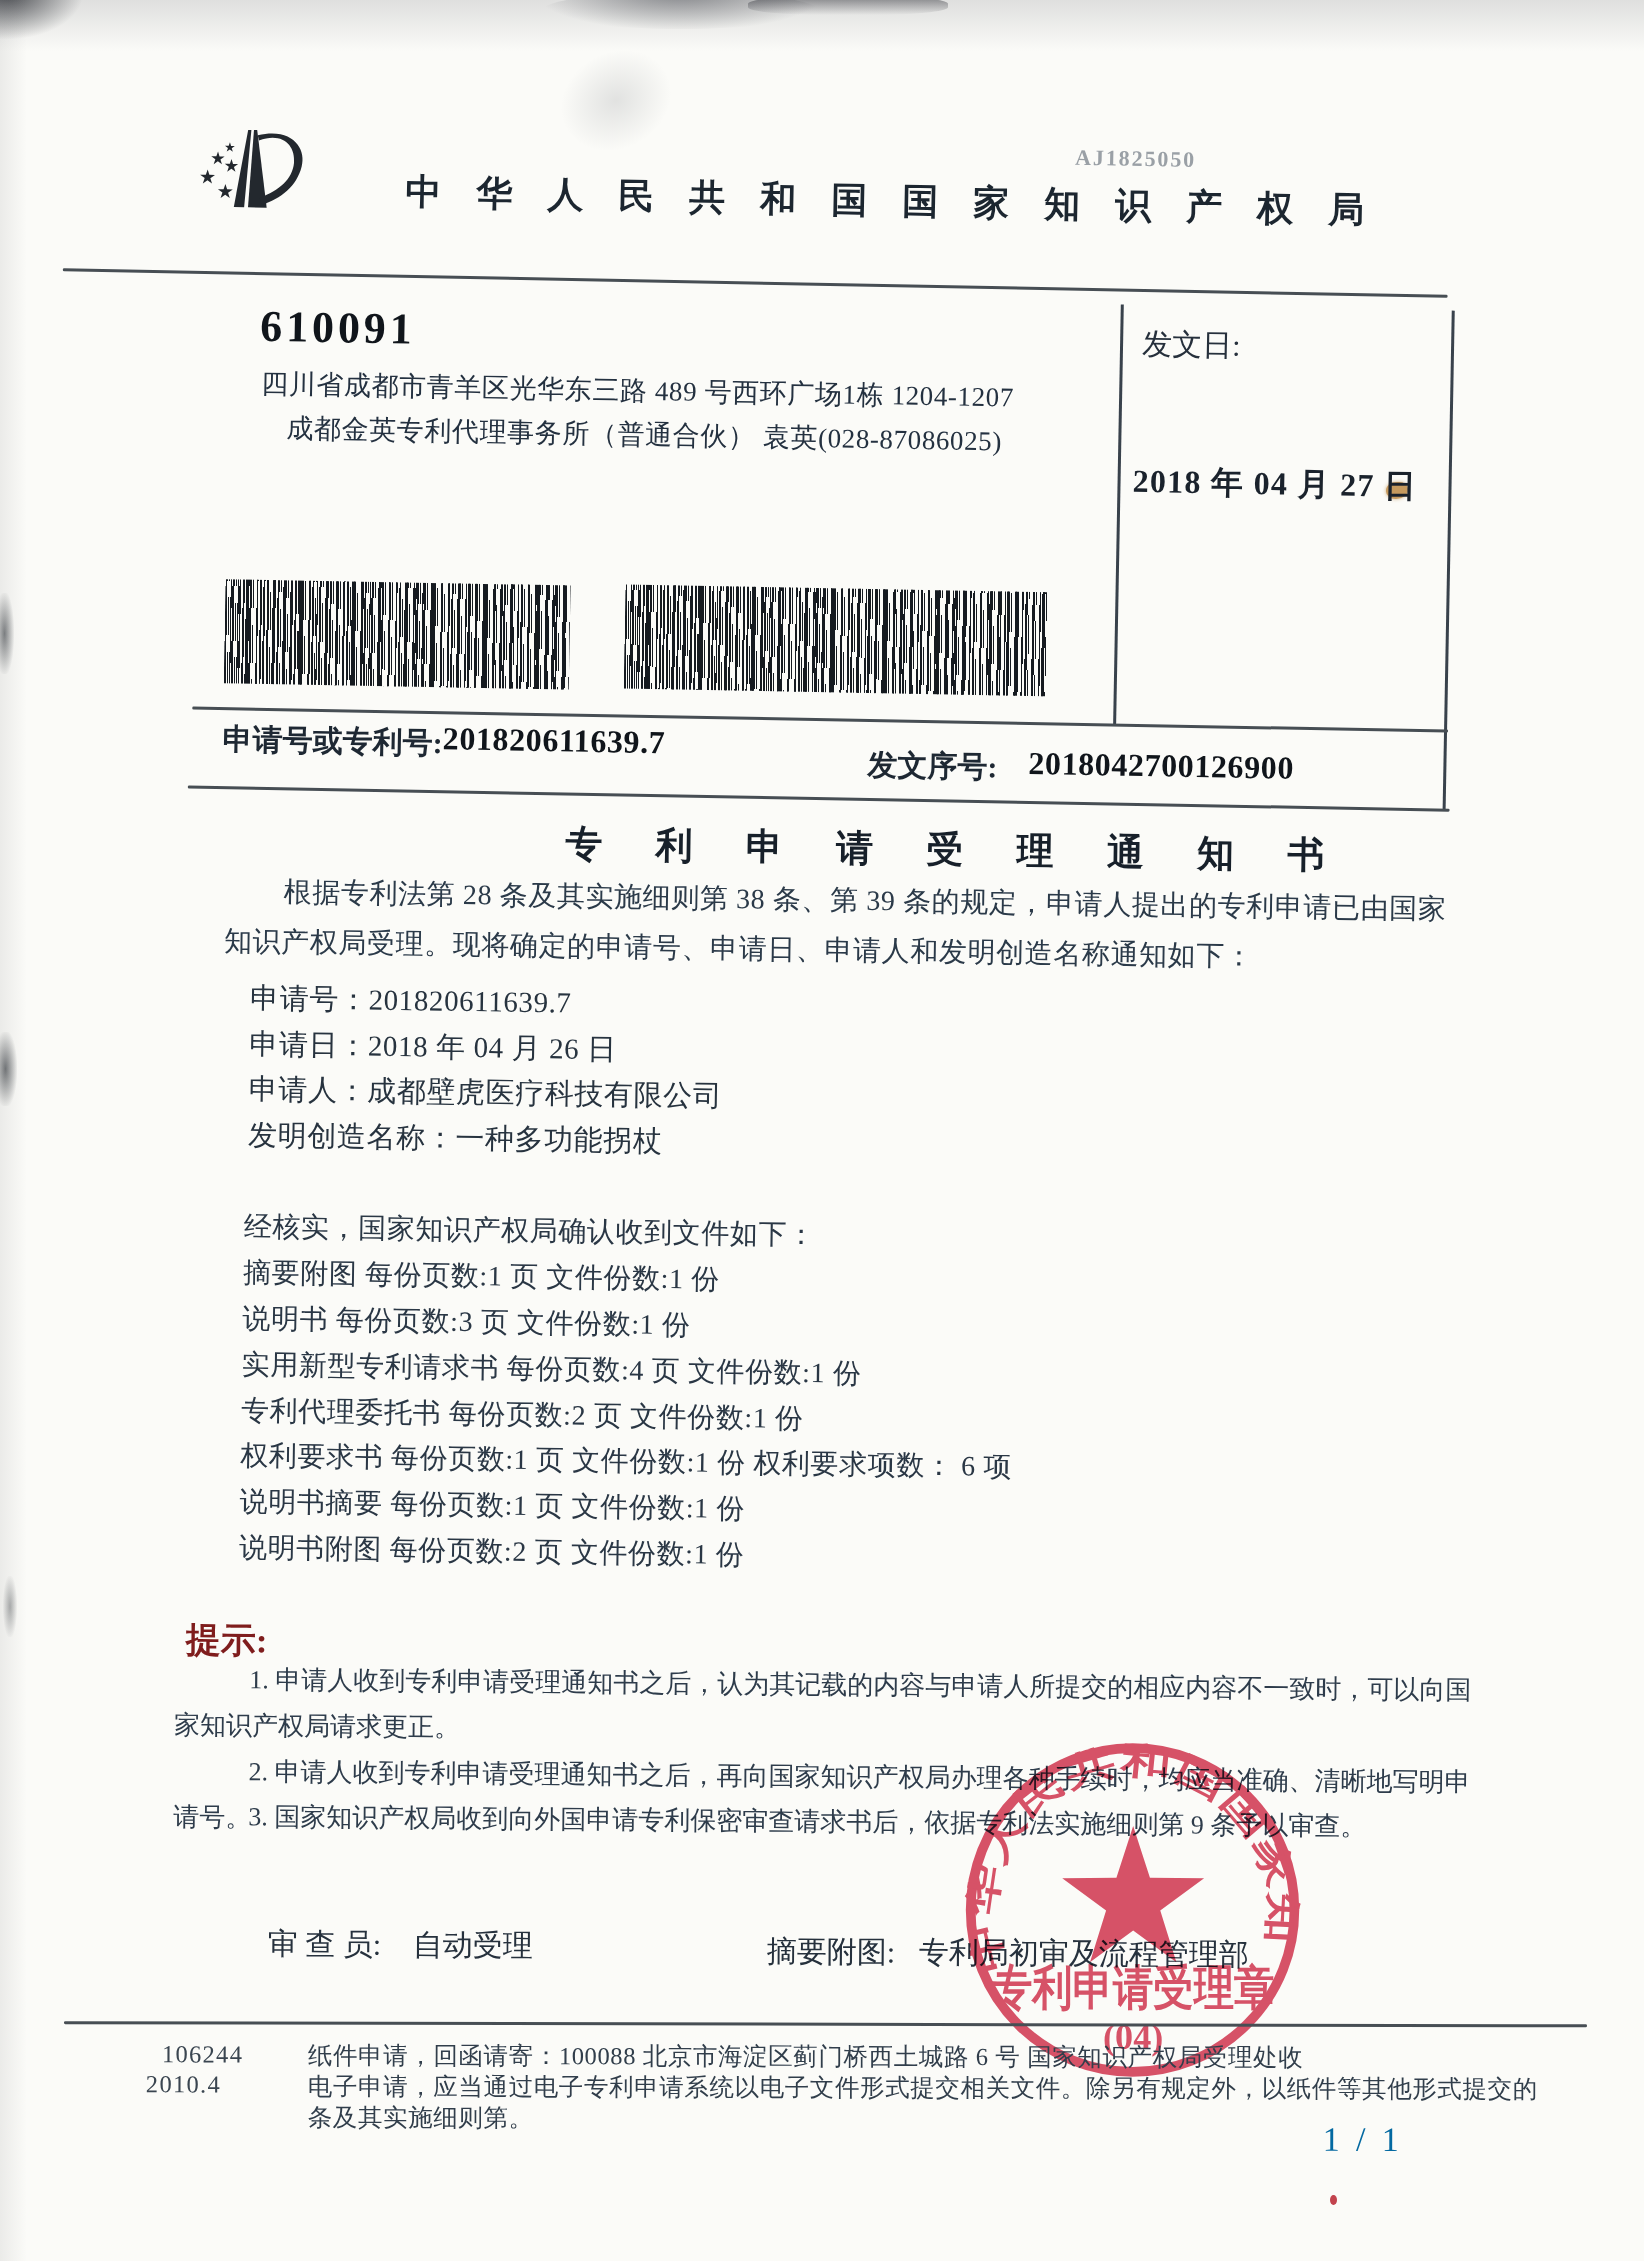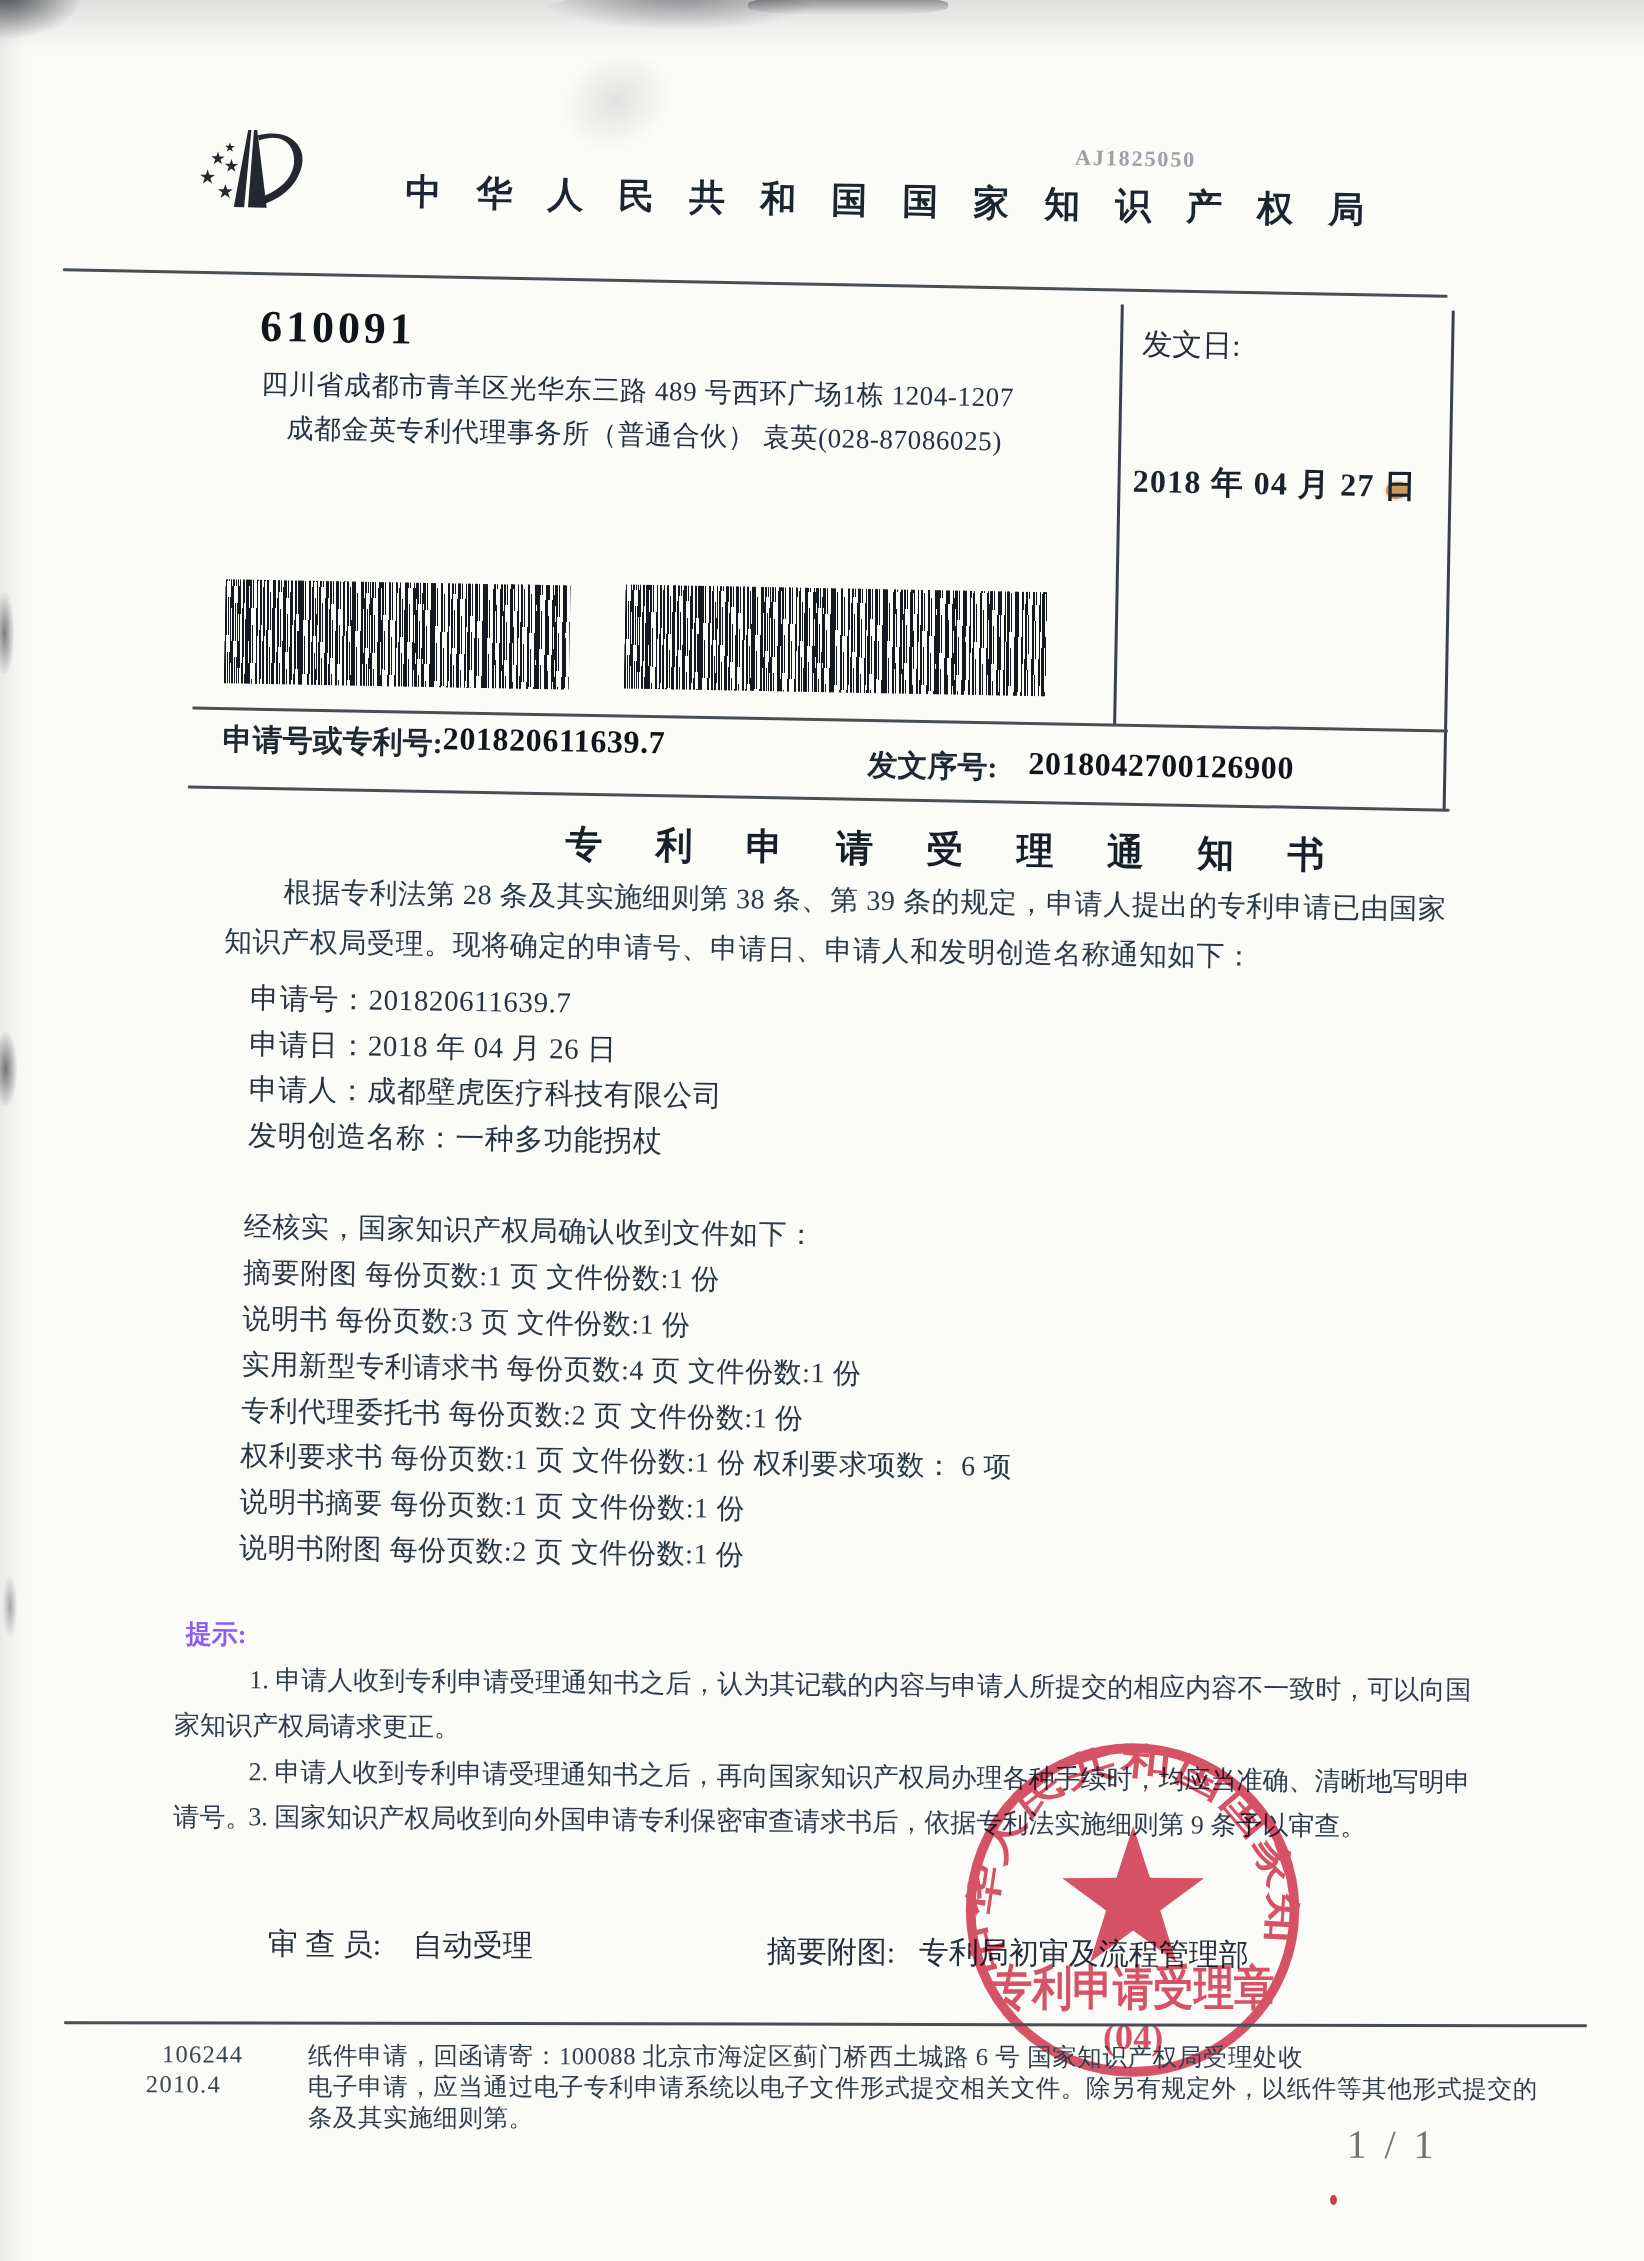--- a/index.html
+++ b/index.html
@@ -47,37 +47,37 @@
   
   #sec-notice{top:806px; height:787px; transform:rotate(0.85deg); transform-origin:0 0;}
   .notice-title{font-size:37px; font-weight:bold; letter-spacing:22px; color:#17202a;}
   .intro{position:absolute; white-space:normal; font-size:28px; line-height:50px;
          text-indent:59px; color:#2b3a49; letter-spacing:0.6px;}
   .field{font-size:29px; color:#27333f; letter-spacing:0.6px;}
   .recv{font-size:28px; color:#2a3745; letter-spacing:0.6px;}
 
   
   #sec-tips{top:1615px; height:271px; transform:rotate(0.5deg); transform-origin:0 0;}
-  .tips-label{font-size:26px; font-weight:bold; color:#8b5cf6;text-align:center;}
+  .tips-label{font-size:35px; font-weight:bold; color:#7f1d1d;text-align:center;}
   .tip{position:absolute; white-space:normal; font-size:26px; line-height:46px;
        text-indent:75px; color:#2e3c4b;}
 
   
   #sec-signoff{top:1909px; height:84px; transform:rotate(0.4deg); transform-origin:0 0;}
   .sig{font-size:30px; color:#26313d;}
 
   
   .seal{position:absolute; left:964px; top:1741px; width:339px; height:345px;
         mix-blend-mode:multiply; opacity:.93;}
 
   
   #sec-footer{top:2015px; height:245px; transform:rotate(0.12deg); transform-origin:0 0;}
   .fcode{font-size:24.5px; color:#3a4550; letter-spacing:1.3px;}
   .fline{font-size:24.5px; color:#313e4b; letter-spacing:0.6px;}
-  .pageno{font-size:40px; color:#737373; letter-spacing:3.9px;margin-left:24px;}
+  .pageno{font-size:34px; color:#0369a1; letter-spacing:3.9px;}
 
   
   .art{position:absolute; pointer-events:none;}
   .a1{left:-13px; top:-11.6px; width:97px; height:52px;
       background:radial-gradient(ellipse at 20% 10%, rgba(35,38,44,.8), rgba(35,38,44,0) 70%);}
   .a2{left:542px; top:-7.7px; width:277px; height:37px; border-radius:50%;
       background:radial-gradient(ellipse at 50% 0, rgba(55,58,66,.55), rgba(55,58,66,0) 75%);}
   .a3{left:748px; top:-3.9px; width:200px; height:19.3px; border-radius:40%;
       background:linear-gradient(180deg, rgba(30,32,40,.5), rgba(30,32,40,0));}
   .a4{left:558px; top:52px; width:116px; height:97px; border-radius:50%;

